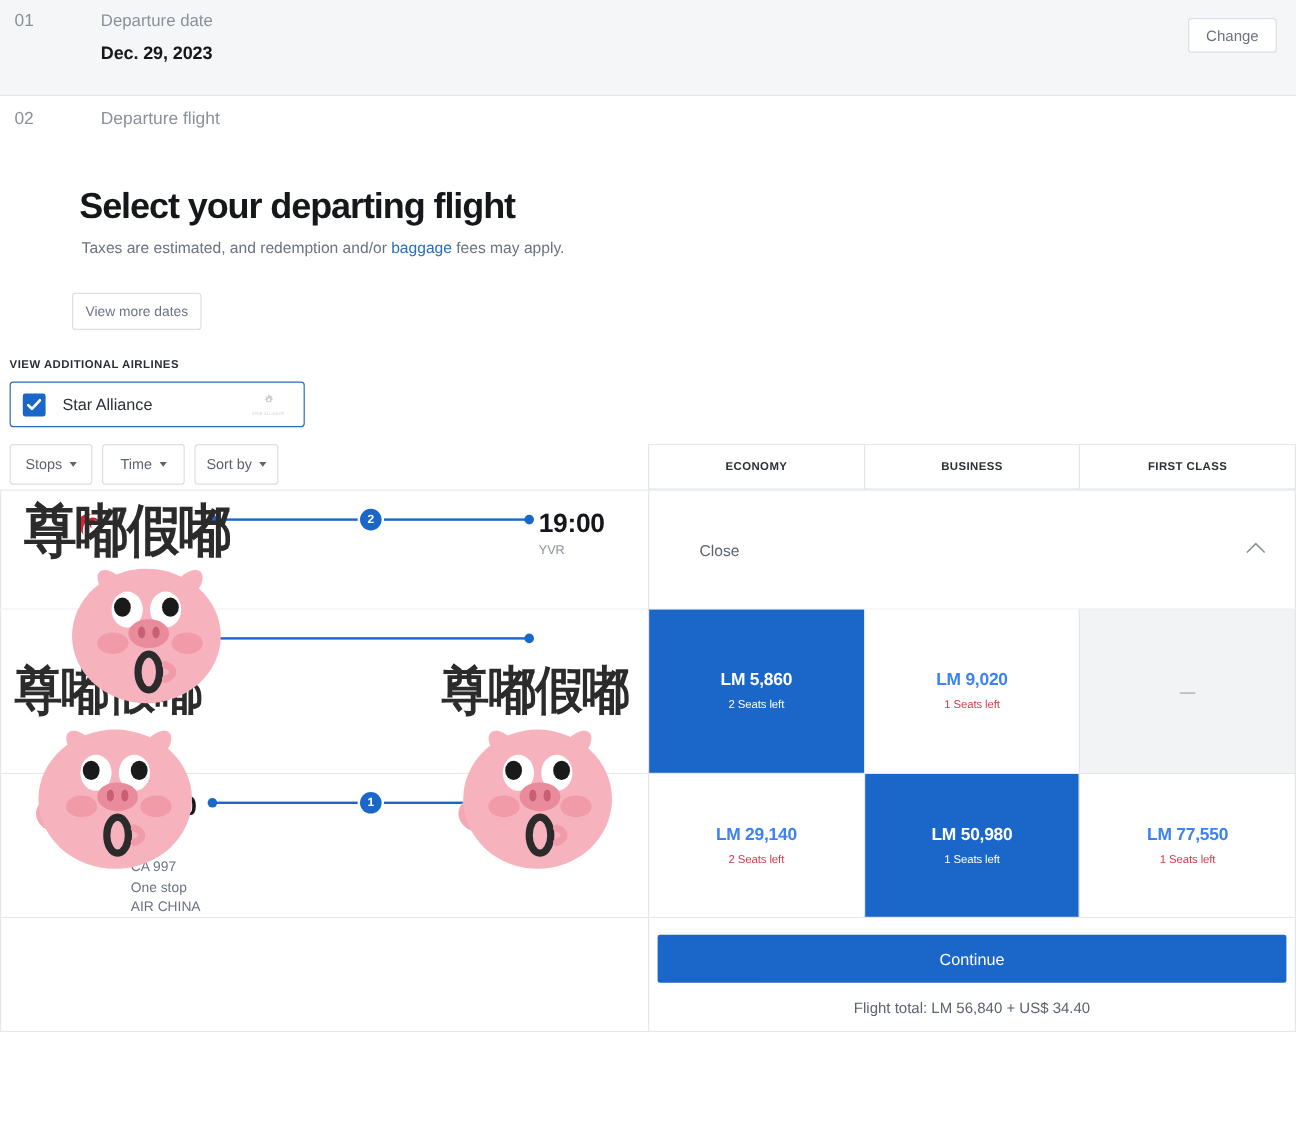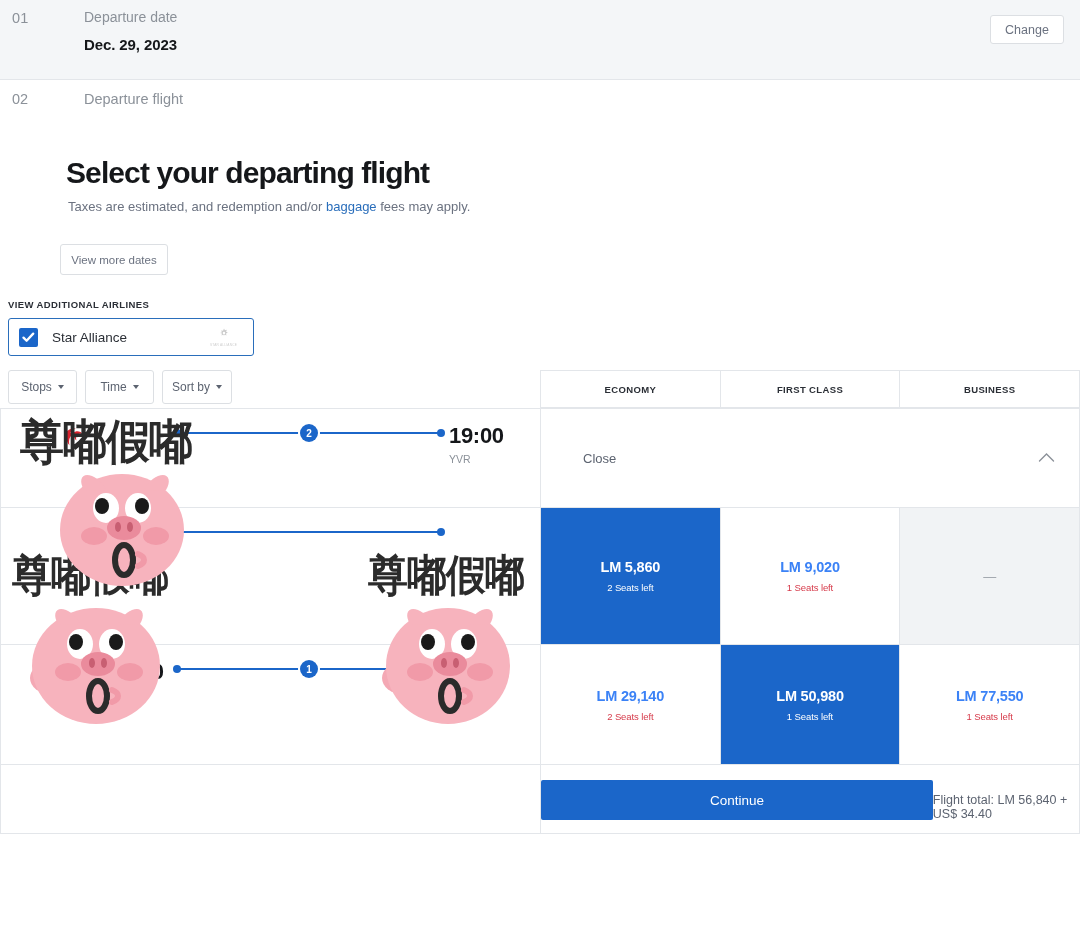--- a/index.html
+++ b/index.html
@@ -318,21 +318,21 @@
     width: 540px; flex: 0 0 540px;
     border-left: 1px solid #e3e6ea;
     background: #fff;
   }
   .footer-right {
     width: 540px; flex: 0 0 540px;
     border-left: 1px solid #e3e6ea;
     border-right: 1px solid #e3e6ea;
     background: #fff;
     padding: 14px 0 12px 0;
-    display: flex; flex-direction: row; align-items: center;
+    display: flex; flex-direction: column; align-items: center;
   }
   .continue-btn {
     width: 524px; height: 40px;
     background: #1b66c9;
     border: none;
     color: #fff;
     font-size: 13.5px;
     font-family: inherit;
     cursor: pointer;
     border-radius: 2px;
@@ -405,22 +405,22 @@
         <span class="caret"></span>
       </button>
       <button class="filter-btn">
         <span>Sort by</span>
         <span class="caret"></span>
       </button>
     </div>
 
     <div class="cabin-head">
       <div class="cabin-cell">ECONOMY</div>
+      <div class="cabin-cell">BUSINESS</div>
       <div class="cabin-cell">FIRST CLASS</div>
-      <div class="cabin-cell">BUSINESS</div>
     </div>
 
     <div class="grid">
 
       <div class="row" style="height:99px">
         <div class="row-left">
           <div class="itin">
             <div class="logo-slot">
               <svg width="28" height="28" viewBox="0 0 40 40">
                 <path d="M9 14c4-5 10-7 15-6-3 1-6 3-8 6 3-1 7-1 10 1-4 0-8 2-10 5-2 4-2 8-1 12-3-3-5-8-4-13-1 1-2 3-2 5-2-3-2-7 0-10z" fill="#d9232e"></path>
@@ -520,20 +520,25 @@
               </div>
               <div class="track">
                 <span class="dot a"></span>
                 <span class="dot b"></span>
                 <span class="stopbadge">1</span>
               </div>
               <div class="t-blk t-arr">
                 <div class="t-time">19:00</div>
                 <div class="t-code">YVR</div>
               </div>
+            </div>
+            <div class="itin-meta">
+              <div>CA 997</div>
+              <div>One stop</div>
+              <div>AIR CHINA</div>
             </div>
           </div>
         </div>
         <div class="row-right">
           <div class="pcell">
             <span class="price">LM 29,140</span>
             <span class="seats">2 Seats left</span>
           </div>
           <div class="pcell sel">
             <span class="price">LM 50,980</span>

